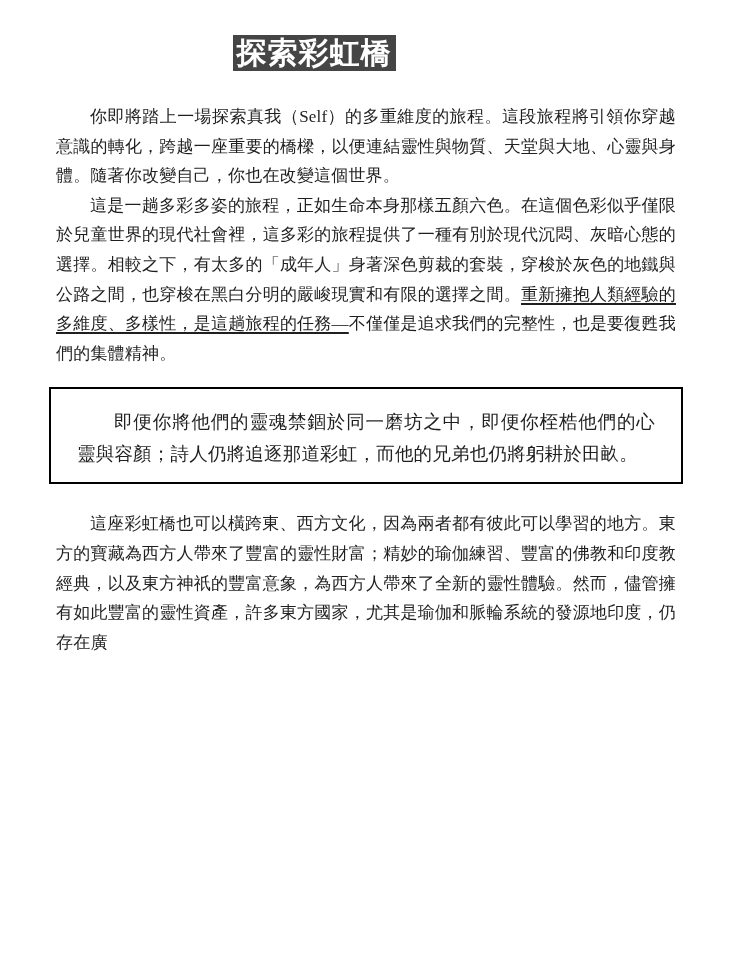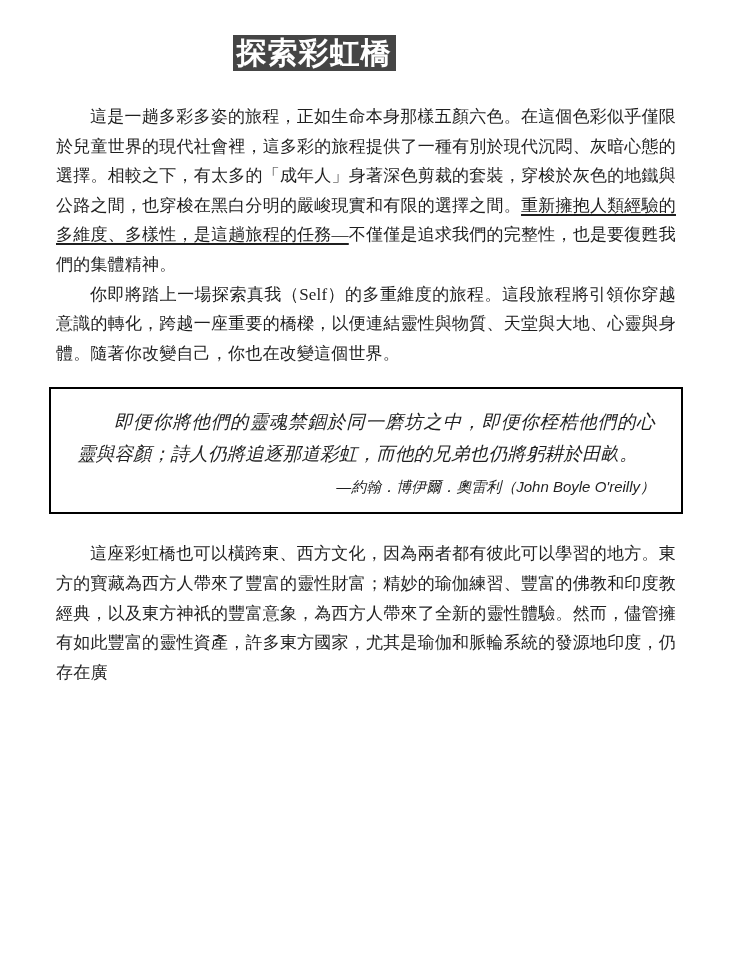--- a/index.html
+++ b/index.html
@@ -45,21 +45,20 @@
   .underlined {
     text-decoration: underline;
     text-underline-offset: 3px;
     text-decoration-thickness: 1.5px;
   }
   .quote-box {
     box-sizing: border-box;
     margin: 19px -7px 25px -7px;
     border: 2px solid #000000;
     padding: 17px 26px 12px 26px;
-    font-style: italic;
   }
   .quote-box p.quote-text {
     margin: 0;
     font-size: 18.5px;
     line-height: 32px;
     text-align: justify;
     text-indent: 2em;
     letter-spacing: 0.2px;
   }
   .quote-box p.quote-attribution {
@@ -74,27 +73,26 @@
 <body>
 
 <div class="page">
 
   <div class="title-row">
     <span class="chapter-title">探索彩虹橋</span>
   </div>
 
   <div class="content">
 
+    <p class="body-par">你即將踏上一場探索真我（Self）的多重維度的旅程。這段旅程將引領你穿越意識的轉化，跨越一座重要的橋樑，以便連結靈性與物質、天堂與大地、心靈與身體。隨著你改變自己，你也在改變這個世界。</p>
+
     <p class="body-par"><span>這是一趟多彩多姿的旅程，正如生命本身那樣五顏六色。在這個色彩似乎僅限於兒童世界的現代社會裡，這多彩的旅程提供了一種有別於現代沉悶、灰暗心態的選擇。相較之下，有太多的「成年人」身著深色剪裁的套裝，穿梭於灰色的地鐵與公路之間，也穿梭在黑白分明的嚴峻現實和有限的選擇之間。</span><span class="underlined">重新擁抱人類經驗的多維度、多樣性，是這趟旅程的任務—</span><span>不僅僅是追求我們的完整性，也是要復甦我們的集體精神。</span></p>
-
-    <p class="body-par">你即將踏上一場探索真我（Self）的多重維度的旅程。這段旅程將引領你穿越意識的轉化，跨越一座重要的橋樑，以便連結靈性與物質、天堂與大地、心靈與身體。隨著你改變自己，你也在改變這個世界。</p>
 
     <div class="quote-box">
       <p class="quote-text">即便你將他們的靈魂禁錮於同一磨坊之中，即便你桎梏他們的心靈與容顏；詩人仍將追逐那道彩虹，而他的兄弟也仍將躬耕於田畝。</p>
-      <p class="quote-attribution">—約翰．博伊爾．奧雷利（John Boyle O'reilly）</p>
     </div>
 
 
 
     <p class="body-par">這座彩虹橋也可以橫跨東、西方文化，因為兩者都有彼此可以學習的地方。東方的寶藏為西方人帶來了豐富的靈性財富；精妙的瑜伽練習、豐富的佛教和印度教經典，以及東方神祇的豐富意象，為西方人帶來了全新的靈性體驗。然而，儘管擁有如此豐富的靈性資產，許多東方國家，尤其是瑜伽和脈輪系統的發源地印度，仍存在廣</p>
 
   </div>
 </div>
 
 </body></html>

